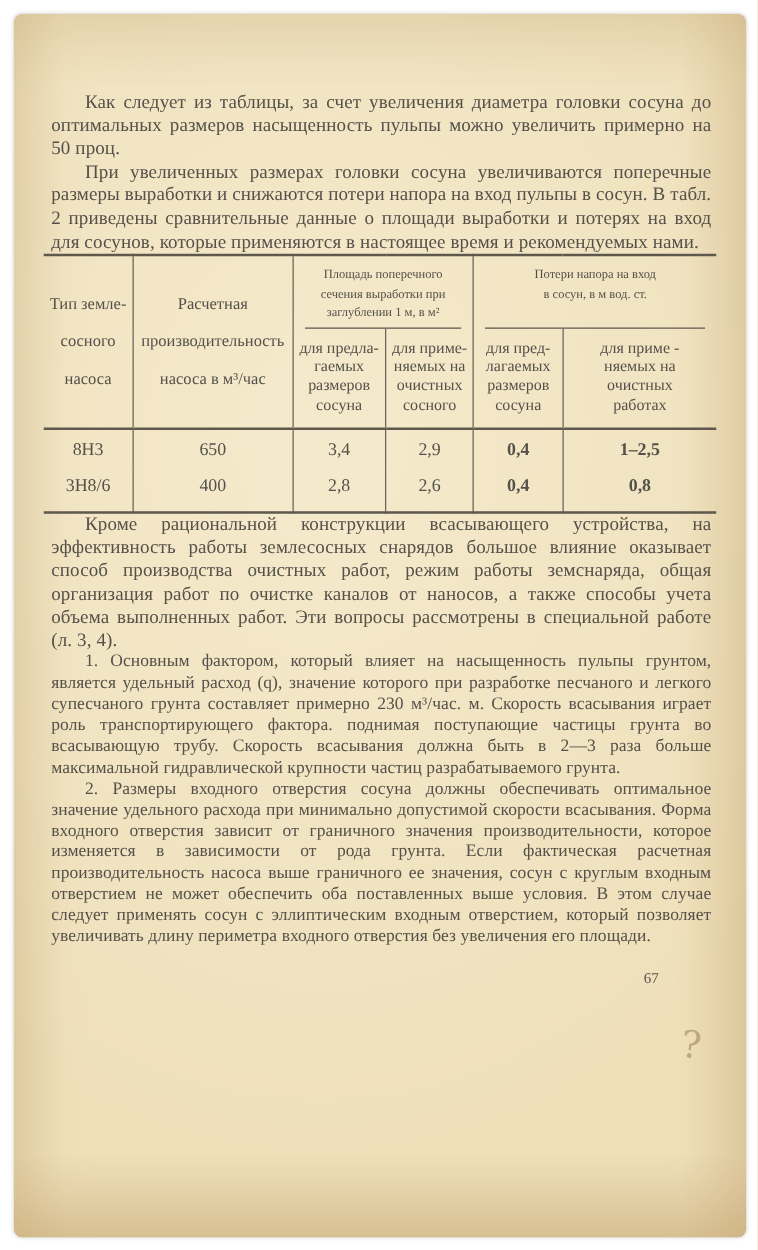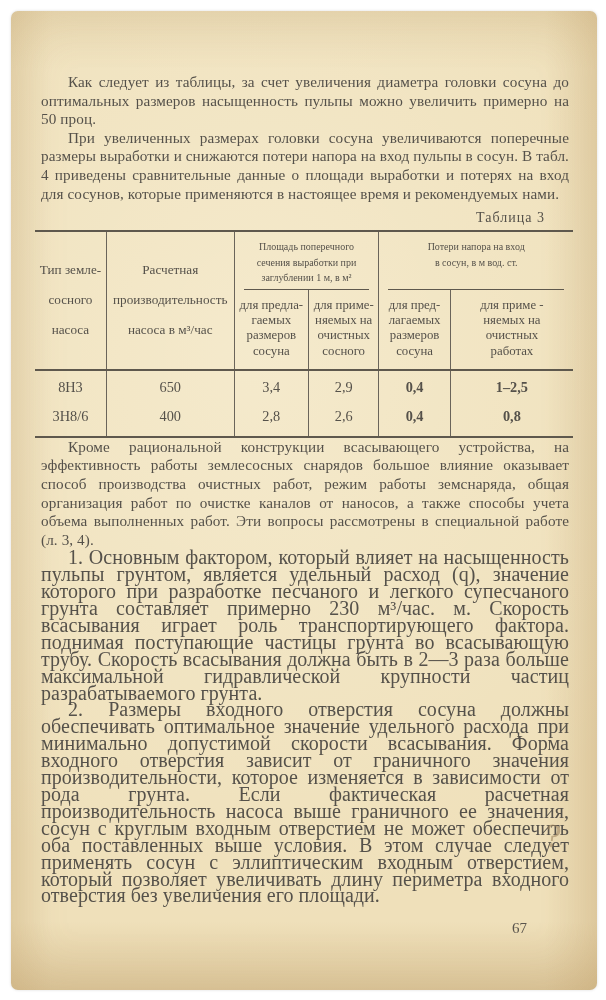--- a/index.html
+++ b/index.html
@@ -98,54 +98,53 @@
   .conclusions-title{
     margin:13px 0 11px 0;
     text-align:center;
     font-size:14.2px;
     font-weight:bold;
     letter-spacing:2.5px;
     color:#504c45;
   }
   .concl-par{
     margin:0;
-    font-size:20px;
+    font-size:14px;
     line-height:16.9px;
     text-align:justify;
     text-indent:27px;
     letter-spacing:0.05px;
   }
   .page-number{
     margin-top:16px;
     text-align:right;
     padding-right:42px;
-    font-size:15px;
+    font-size:12px;
     color:#5a554d;
   }
   .pencil-mark{
     position:absolute;
     left:534px;
     top:808px;
     font-size:30px;
     font-weight:300;
     color:rgba(158,134,96,0.60);
     transform:rotate(6deg);
     font-family:"DejaVu Serif",serif;
   }
 </style>
 </head>
 <body>
 
 <div class="page">
   <div class="content">
 
     <p class="body-par">Как следует из таблицы, за счет увеличения диаметра головки сосуна до оптимальных размеров насыщенность пульпы можно увеличить примерно на 50 проц.</p>
-    <p class="body-par">При увеличенных размерах головки сосуна увеличиваются поперечные размеры выработки и снижаются потери напора на вход пульпы в сосун. В табл. 4 приведены сравнительные данные о площади выработки и потерях на вход для сосунов, которые применяются в настоящее время и рекомендуемых нами.</p>
-
-    <div class="table-caption">Таблица 3</div>
+    <p class="body-par">При увеличенных размерах головки сосуна увеличиваются поперечные размеры выработки и снижаются потери напора на вход пульпы в сосун. В табл. 2 приведены сравнительные данные о площади выработки и потерях на вход для сосунов, которые применяются в настоящее время и рекомендуемых нами.</p>
+
 
     <table class="tbl">
       <colgroup>
         <col style="width:71px">
           <col style="width:127px">
         <col style="width:74px">
           <col style="width:70px">
         <col style="width:71px">
           <col style="width:122px">
       </colgroup>

